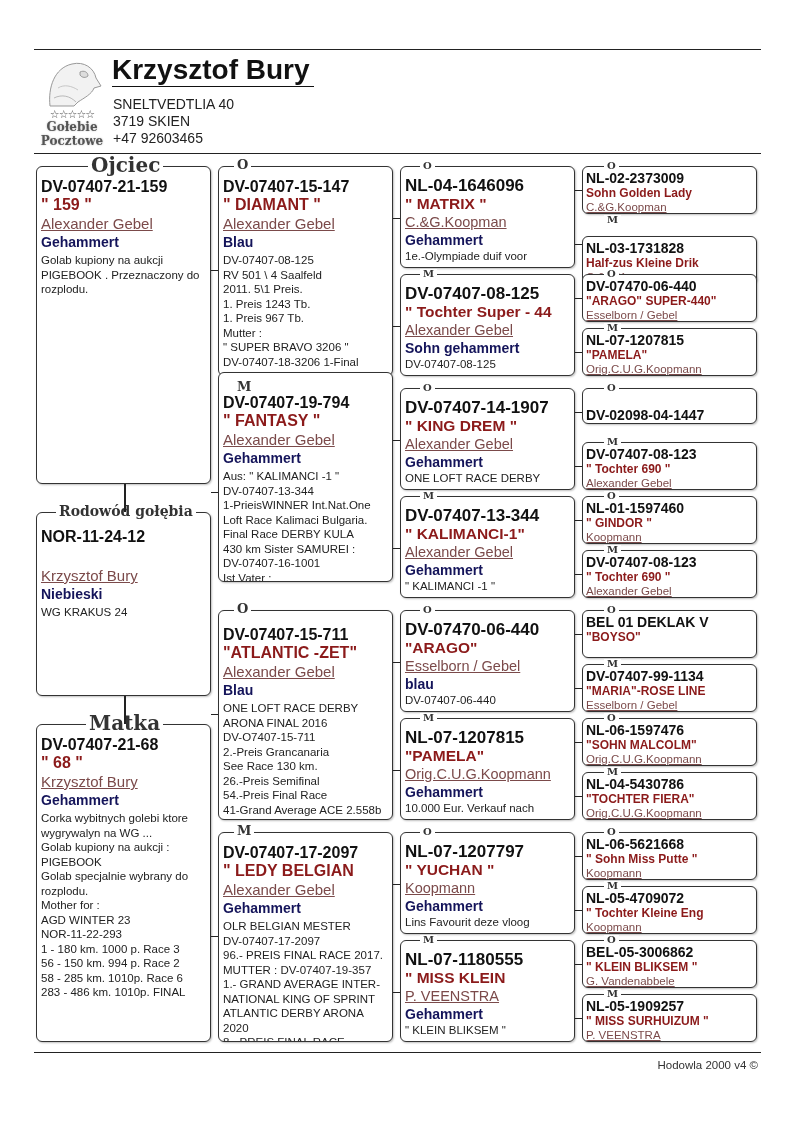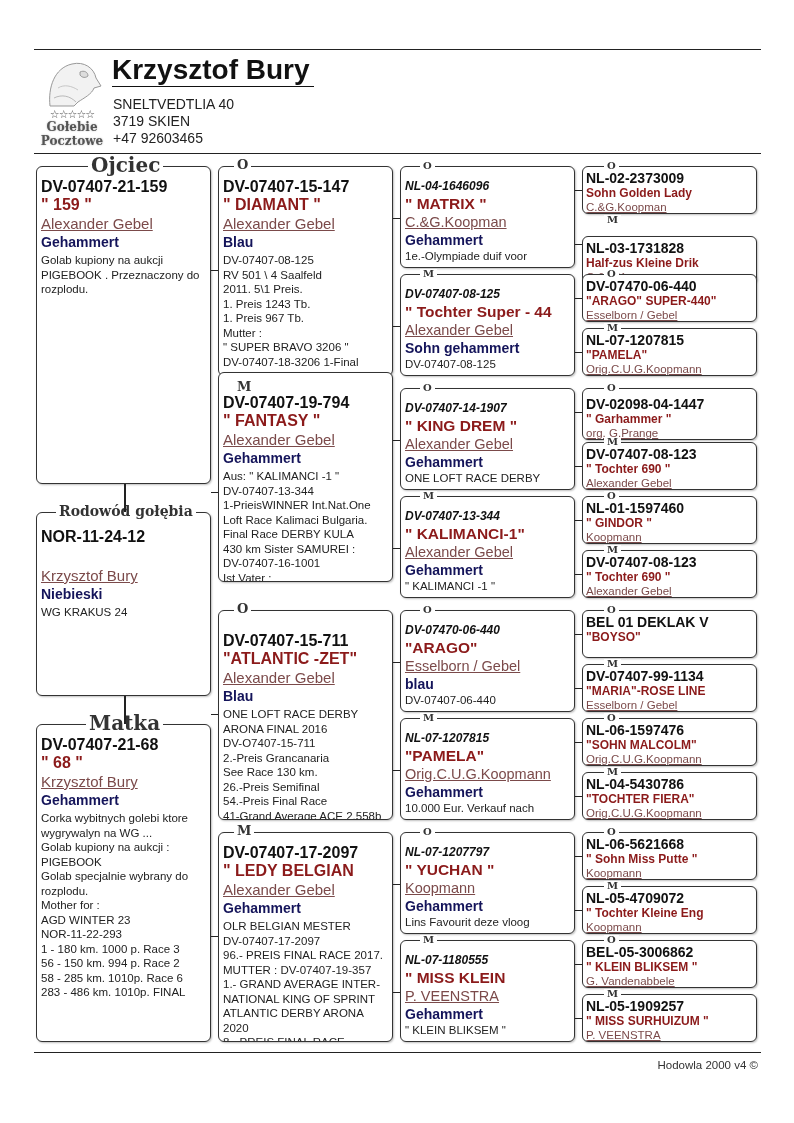--- a/index.html
+++ b/index.html
@@ -38,21 +38,21 @@
   .notes { color: #222; white-space: pre-line; }
 
   
   .g1 .ring { font-size: 16px; line-height: 19px; }
   .g1 .pname { font-size: 16px; line-height: 18px; }
   .g1 .breeder { font-size: 15px; line-height: 19px; }
   .g1 .color { font-size: 14px; line-height: 18px; }
   .g1 .notes { font-size: 11.5px; line-height: 14.5px; margin-top: 2px; }
 
   
-  .g3 .ring { font-size: 12px; line-height: 18px; font-style: italic; }
+  .g3 .ring { font-size: 17px; line-height: 18px; }
   .g3 .pname { font-size: 15.5px; line-height: 18px; }
   .g3 .breeder { font-size: 14.5px; line-height: 18px; }
   .g3 .color { font-size: 14px; line-height: 18px; }
   .g3 .notes { font-size: 11.5px; line-height: 15px; }
 
   
   .g4 { padding: 0 3px; }
   .g4 .ring { font-size: 14px; line-height: 16px; }
   .g4 .pname { font-size: 12px; line-height: 14px; }
   .g4 .breeder { font-size: 11.5px; line-height: 14px; }
@@ -149,21 +149,21 @@
           DV-07407-13-344
 1-PrieisWINNER Int.Nat.One
 Loft Race Kalimaci Bulgaria.
 Final Race DERBY KULA
 430 km Sister SAMUREI :
 DV-07407-16-1001
 Ist Vater :
 UA.17-2253906</div>
     </div>
     <div class="legend sm" style="left: 234px; top: 380px;">M</div>
-    <div class="card g1" style="left: 218px; top: 610px; width: 175px; height: 210px; padding-top: 20px;">
+    <div class="card g1" style="left: 218px; top: 610px; width: 175px; height: 210px; padding-top: 14px;">
       <div class="ring">DV-07407-15-711</div>
       <div class="pname">"ATLANTIC -ZET"</div>
       <div class="breeder">Alexander Gebel</div>
       <div class="color">Blau</div>
       <div class="notes">ONE LOFT RACE DERBY
 ARONA FINAL 2016
 DV-O7407-15-711
 2.-Preis Grancanaria
 See Race 130 km.
 26.-Preis Semifinal
@@ -281,21 +281,21 @@
       <div class="pname">"ARAGO" SUPER-440"</div>
       <div class="breeder">Esselborn / Gebel</div>
     </div>
     <div class="legend xs" style="left: 604px; top: 269px;">O</div>
     <div class="card g4" style="left: 582px; top: 328px; width: 175px; height: 48px; padding-top: 3px;">
       <div class="ring">NL-07-1207815</div>
       <div class="pname">"PAMELA"</div>
       <div class="breeder">Orig.C.U.G.Koopmann</div>
     </div>
     <div class="legend xs" style="left: 604px; top: 323px;">M</div>
-    <div class="card g4" style="left: 582px; top: 388px; width: 175px; height: 52px; padding-top: 7px;">
+    <div class="card g4" style="left: 582px; top: 388px; width: 175px; height: 36px; padding-top: 18px;">
       <div class="ring">DV-02098-04-1447</div>
       <div class="pname">" Garhammer "</div>
       <div class="breeder">org. G.Prange</div>
     </div>
     <div class="legend xs" style="left: 604px; top: 383px;">O</div>
     <div class="card g4" style="left: 582px; top: 442px; width: 175px; height: 48px; padding-top: 3px;">
       <div class="ring">DV-07407-08-123</div>
       <div class="pname">" Tochter 690 "</div>
       <div class="breeder">Alexander Gebel</div>
     </div>

